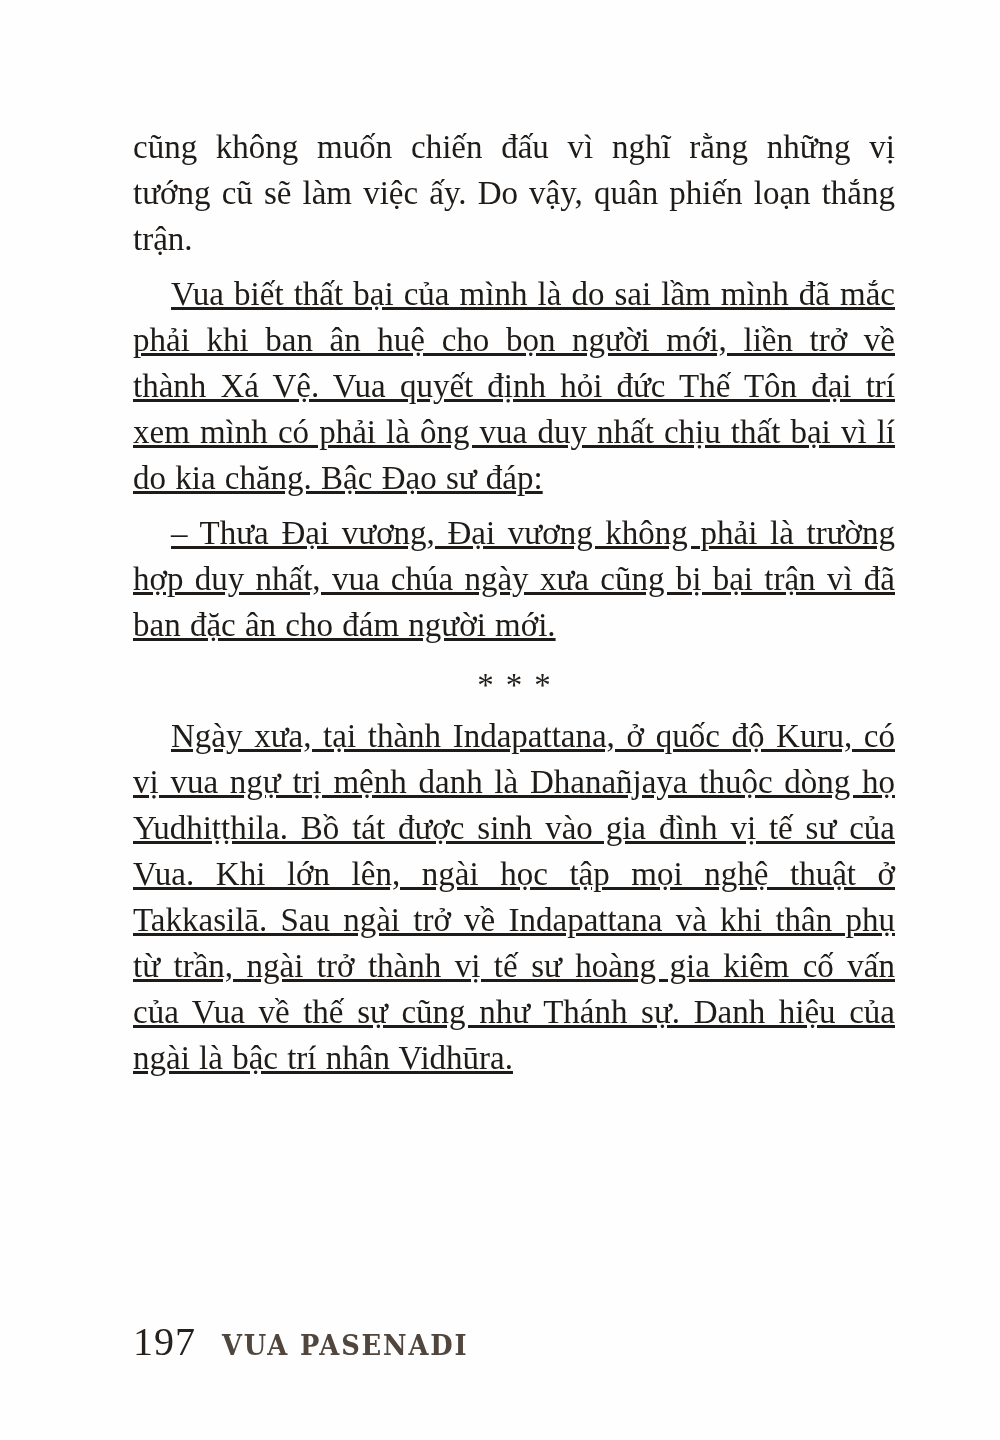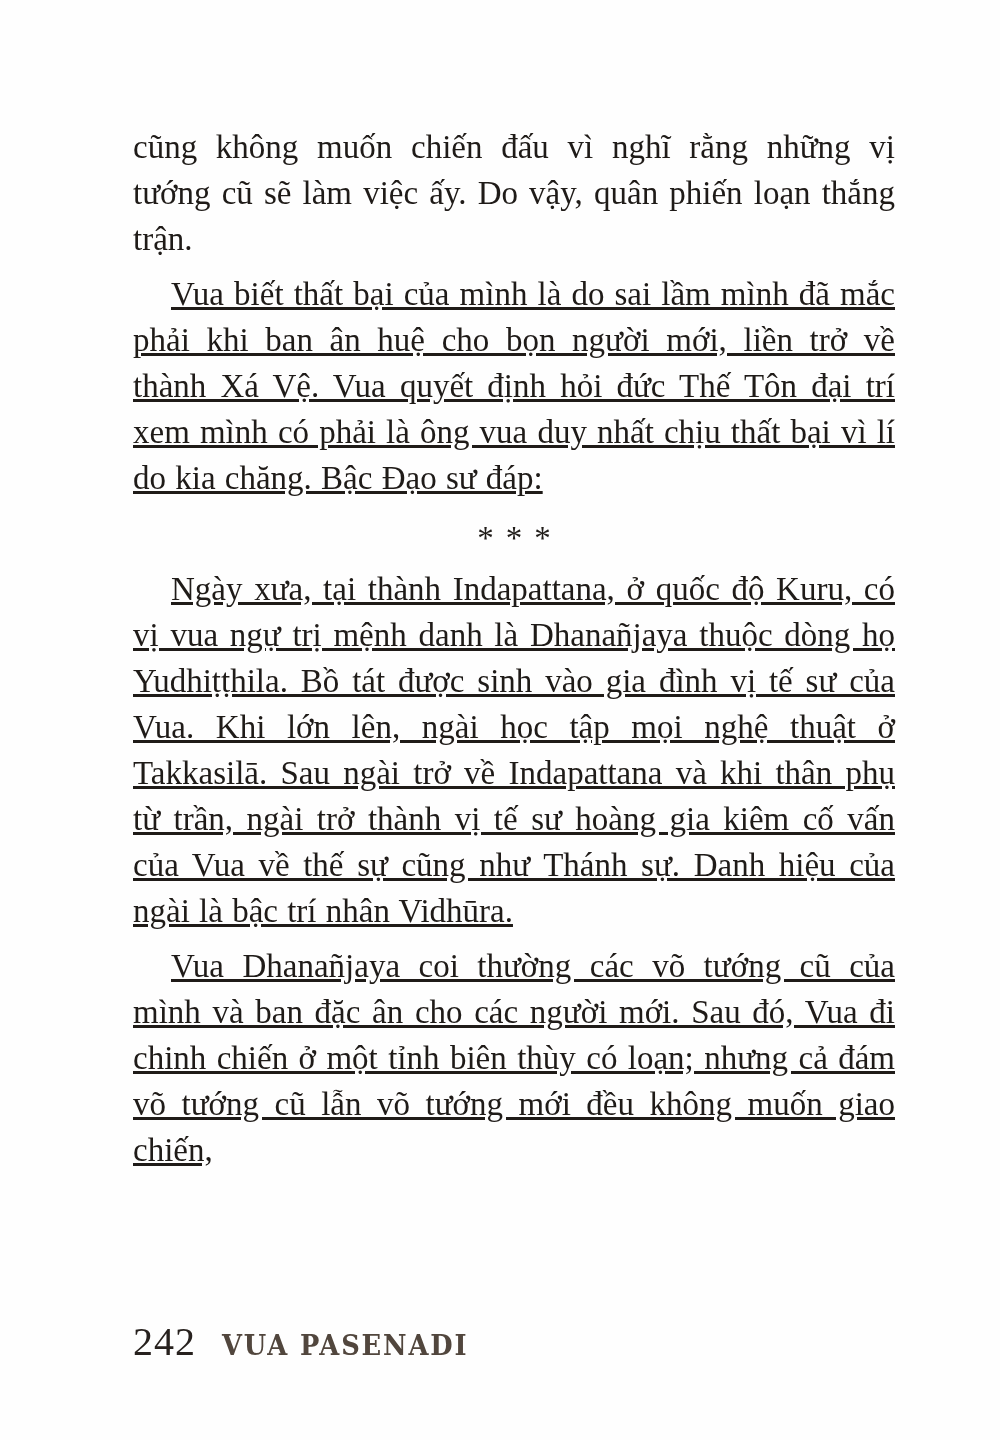--- a/index.html
+++ b/index.html
@@ -70,23 +70,23 @@
   }
 </style>
 </head>
 <body>
 
 <div class="page">
 
   <div class="text-block">
     <p class="body-paragraph">cũng không muốn chiến đấu vì nghĩ rằng những vị tướng cũ sẽ làm việc ấy. Do vậy, quân phiến loạn thắng trận.</p>
     <p class="body-paragraph indent">Vua biết thất bại của mình là do sai lầm mình đã mắc phải khi ban ân huệ cho bọn người mới, liền trở về thành Xá Vệ. Vua quyết định hỏi đức Thế Tôn đại trí xem mình có phải là ông vua duy nhất chịu thất bại vì lí do kia chăng. Bậc Đạo sư đáp:</p>
+    <p class="body-paragraph indent">– Thưa Đại vương, Đại vương không phải là trường hợp duy nhất, vua chúa ngày xưa cũng bị bại trận vì đã ban đặc ân cho đám người mới.</p>
     <p class="separator">***</p>
     <p class="body-paragraph indent">Ngày xưa, tại thành Indapattana, ở quốc độ Kuru, có vị vua ngự trị mệnh danh là Dhanañjaya thuộc dòng họ Yudhiṭṭhila. Bồ tát được sinh vào gia đình vị tế sư của Vua. Khi lớn lên, ngài học tập mọi nghệ thuật ở Takkasilā. Sau ngài trở về Indapattana và khi thân phụ từ trần, ngài trở thành vị tế sư hoàng gia kiêm cố vấn của Vua về thế sự cũng như Thánh sự. Danh hiệu của ngài là bậc trí nhân Vidhūra.</p>
-    <p class="body-paragraph indent">Vua Dhanañjaya coi thường các võ tướng cũ của mình và ban đặc ân cho các người mới. Sau đó, Vua đi chinh chiến ở một tỉnh biên thùy có loạn; nhưng cả đám võ tướng cũ lẫn võ tướng mới đều không muốn giao chiến,</p>
   </div>
 
   <div class="footer">
-    <span class="page-number">242</span>
+    <span class="page-number">197</span>
     <span class="running-title">VUA PASENADI</span>
   </div>
 
 </div>
 
 </body></html>

